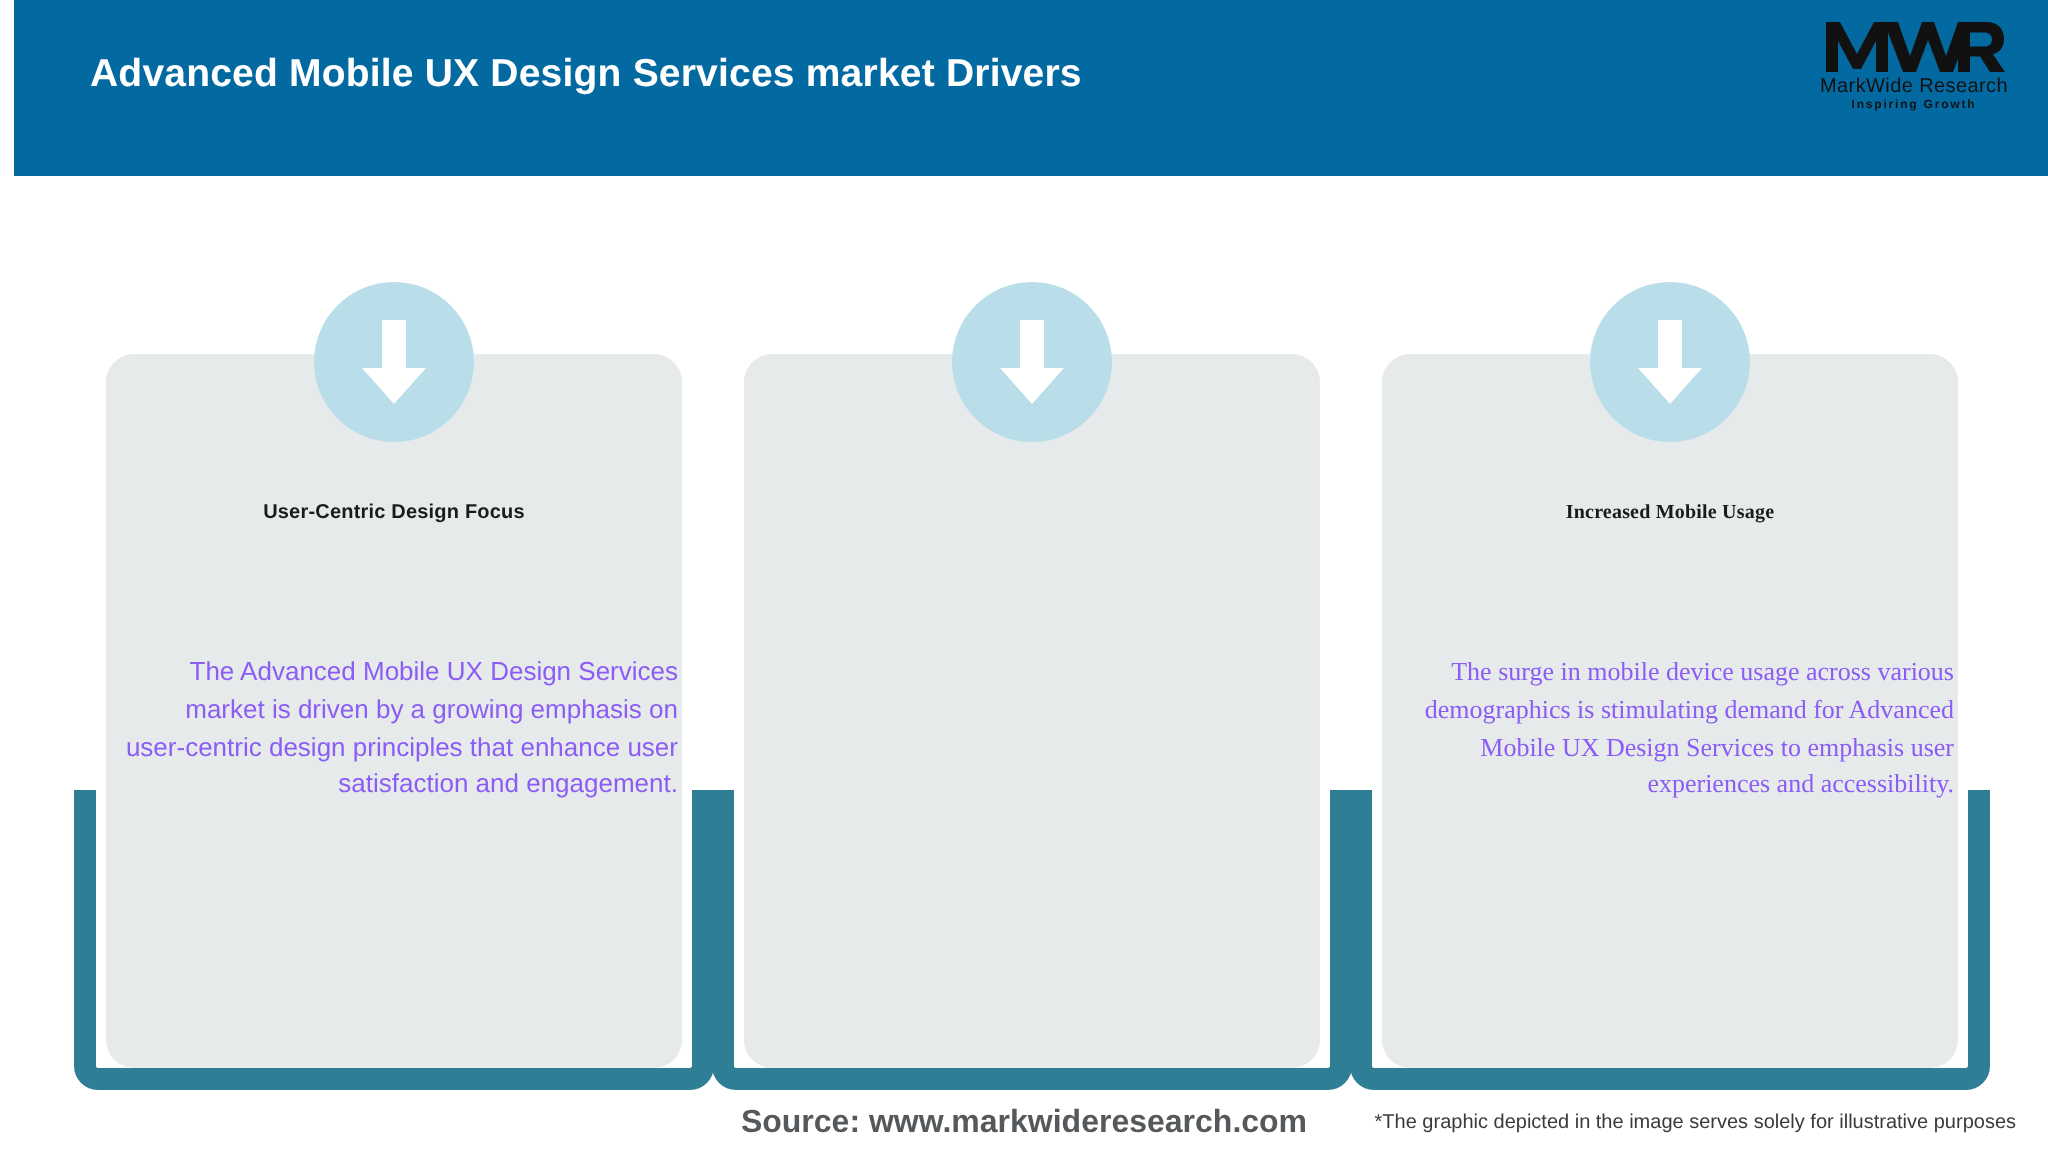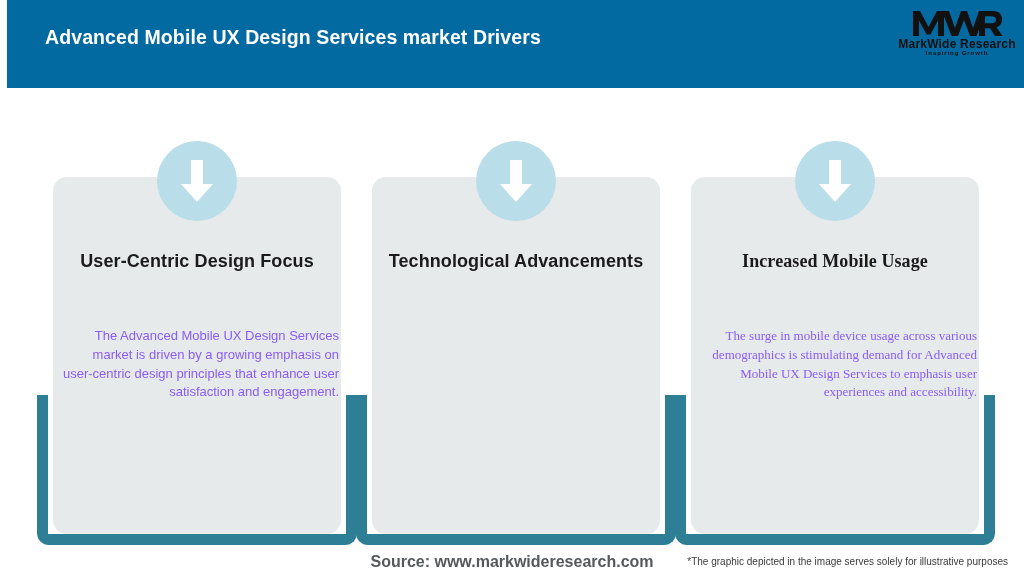--- a/index.html
+++ b/index.html
@@ -46,22 +46,22 @@
     flex-direction: column;
     align-items: center;
     justify-content: flex-start;
   }
   .logo-mark {
     width: 92px;
     height: 30px;
     display: block;
   }
   .logo-name {
-    font-size: 12px;
-    font-weight: bold;
+    font-size: 10px;
+    font-weight: normal;
     color: #111111;
     letter-spacing: 0.2px;
     margin-top: 1px;
     line-height: 10px;
     white-space: nowrap;
   }
   .logo-tag {
     font-size: 6px;
     font-weight: bold;
     color: #111111;
@@ -129,21 +129,21 @@
     justify-content: center;
   }
   .arrow-badge svg { display: block; }
 
   .card-title {
     position: absolute;
     left: 12px;
     right: 12px;
     top: 152px;
     text-align: center;
-    font-size: 18px;
+    font-size: 10px;
     font-weight: bold;
     color: #1b1b1b;
     letter-spacing: 0.1px;
   }
   .card-body {
     position: absolute;
     left: 25px;
     right: 18px;
     top: 228px;
     font-size: 13px;
@@ -209,21 +209,20 @@
   </div>
 
   <div class="card-wrap c1">
     <div class="bracket"></div>
     <div class="panel"></div>
     <div class="arrow-badge">
       <svg width="40" height="46" viewBox="0 0 40 46">
         <polygon points="14,2 26,2 26,26 36,26 20,44 4,26 14,26" fill="#ffffff"></polygon>
       </svg>
     </div>
-    <div class="card-title">Technological Advancements</div>
   </div>
 
   <div class="card-wrap c2">
     <div class="bracket"></div>
     <div class="panel"></div>
     <div class="arrow-badge">
       <svg width="40" height="46" viewBox="0 0 40 46">
         <polygon points="14,2 26,2 26,26 36,26 20,44 4,26 14,26" fill="#ffffff"></polygon>
       </svg>
     </div>

